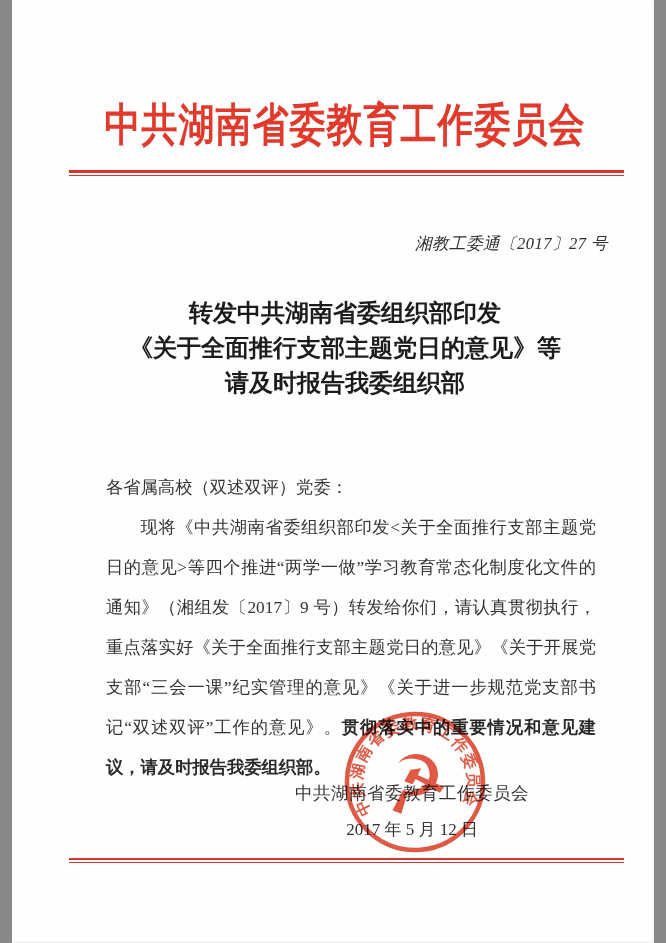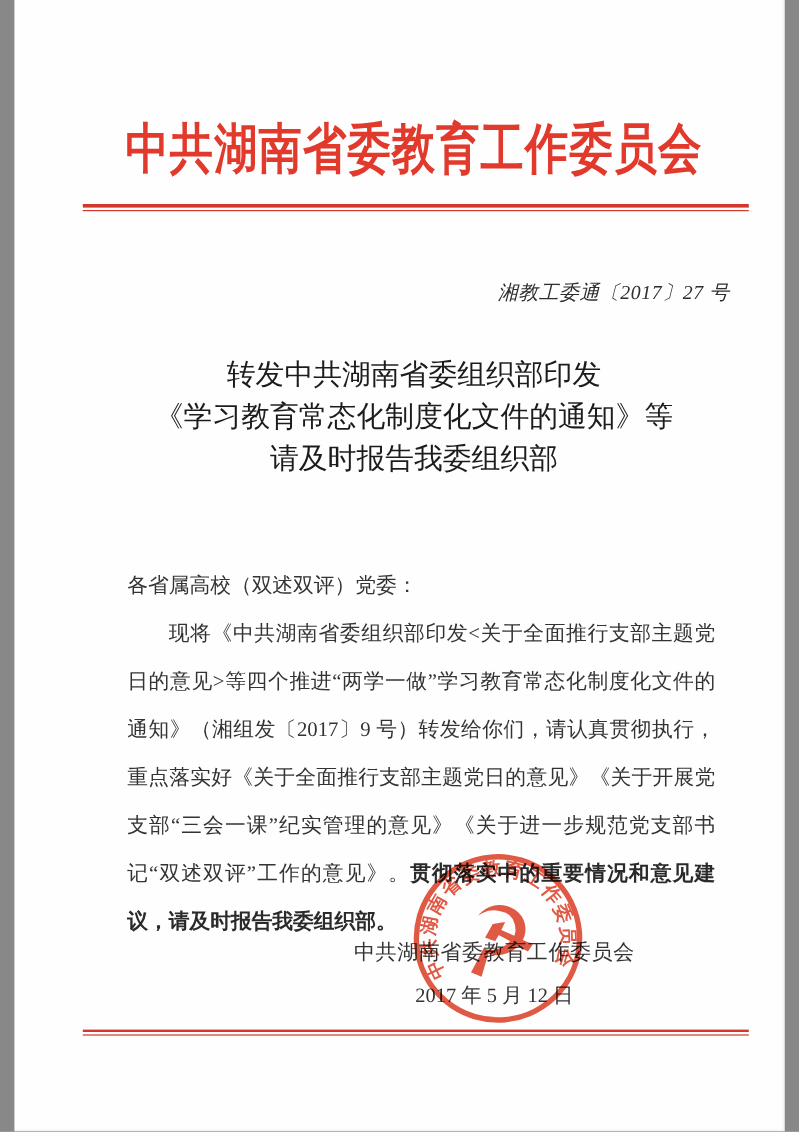--- a/index.html
+++ b/index.html
@@ -35,21 +35,21 @@
     text-align:right;
     font-size:16.5px;
     color:#2e2e2e;
     letter-spacing:.5px;
     font-style:italic;
   }
   .doc-title{
     position:absolute;top:296px;left:33px;width:600px;
     text-align:center;
     font-size:24px;
-    font-weight:normal;
+    font-weight:bold;
     color:#1c1c1c;
     line-height:35px;
   }
   .body-block{
     position:absolute;top:468px;left:94px;width:490px;
     font-size:17.3px;
     color:#333;
     line-height:40px;
     text-align:justify;
   }
@@ -103,21 +103,21 @@
 <div class="page">
 
   <div class="org-header">中共湖南省委教育工作委员会</div>
 
   <div class="rule-top"></div>
 
   <div class="doc-number">湘教工委通〔2017〕27 号</div>
 
   <div class="doc-title">
     <div>转发中共湖南省委组织部印发</div>
-    <div>《学习教育常态化制度化文件的通知》等</div>
+    <div>《关于全面推行支部主题党日的意见》等</div>
     <div>请及时报告我委组织部</div>
   </div>
 
   <div class="body-block">
     <p>各省属高校（双述双评）党委：</p>
     <p class="para"><span>现将《中共湖南省委组织部印发&lt;关于全面推行支部主题党日的意见&gt;等四个推进“两学一做”学习教育常态化制度化文件的通知》（湘组发〔2017〕9 号）转发给你们，请认真贯彻执行，重点落实好《关于全面推行支部主题党日的意见》《关于开展党支部“三会一课”纪实管理的意见》《关于进一步规范党支部书记“双述双评”工作的意见》。</span><span class="emphasis">贯彻落实中的重要情况和意见建议，请及时报告我委组织部。</span></p>
   </div>
 
   <div class="signature">中共湖南省委教育工作委员会</div>
 

